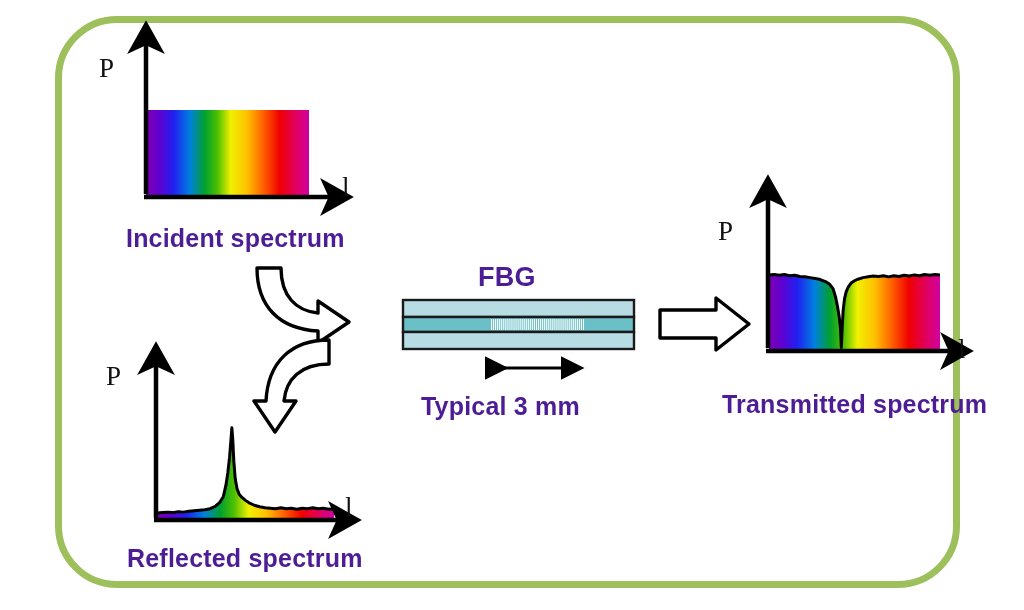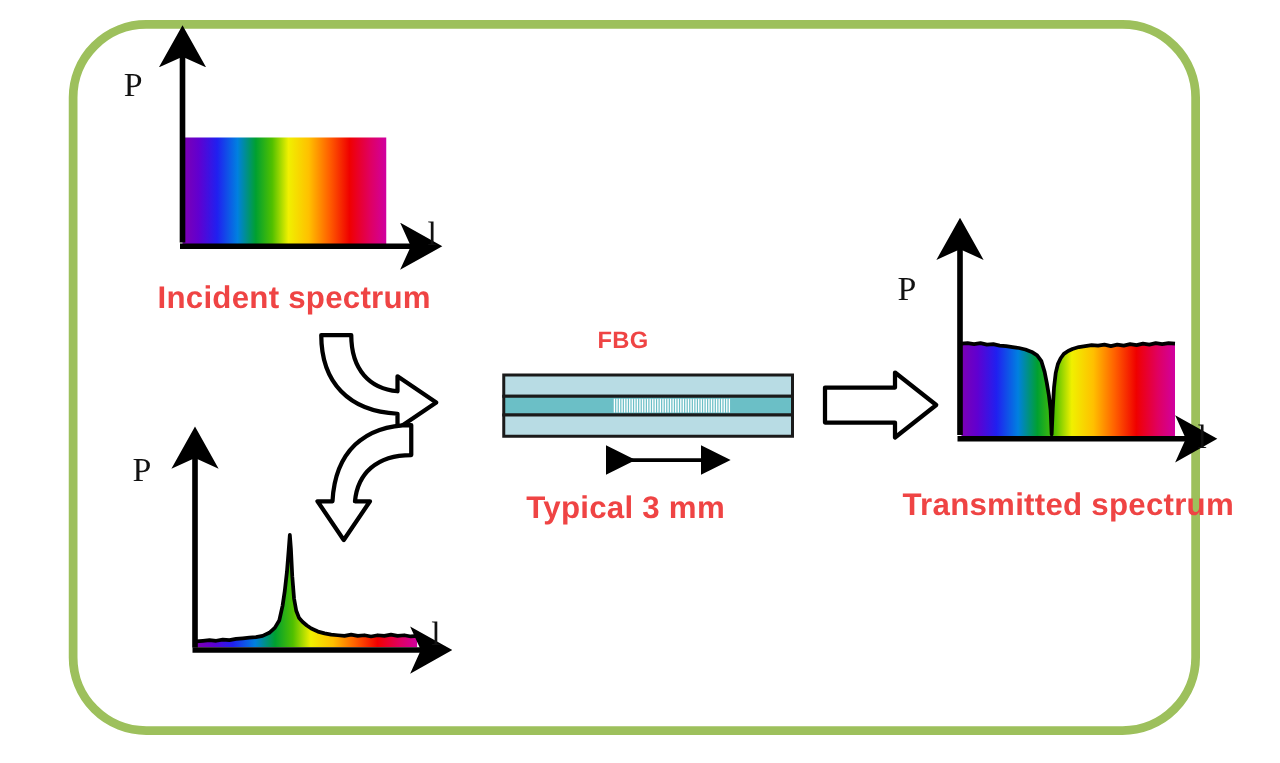--- a/index.html
+++ b/index.html
@@ -12,25 +12,25 @@
   
   .frame{
     position:absolute;left:55px;top:16px;width:905px;height:572px;
     border:7px solid #9DC05C;border-radius:62px;box-sizing:border-box;
     background:#ffffff;
   }
 
   .layer{position:absolute;left:0;top:0;width:1024px;height:610px;}
 
   .lbl{
-    position:absolute;font-weight:bold;color:#ef4444;white-space:nowrap;
+    position:absolute;font-weight:bold;color:#4c1d95;white-space:nowrap;
     font-family:"Liberation Sans",sans-serif;letter-spacing:.2px;
   }
   .lbl-bold{font-size:25px;}
-  .lbl-fbg{font-size:19px;}
+  .lbl-fbg{font-size:27px;}
 
   .axlbl{
     position:absolute;color:#111;white-space:nowrap;
     font-family:"Liberation Serif",serif;font-size:27px;
   }
 </style>
 </head>
 <body>
 
 <div id="stage">
@@ -157,20 +157,21 @@
 
     <path d="M660,310 L716,310 L716,298 L749,324 L716,350 L716,338 L660,338 Z" fill="#fff" stroke="#000" stroke-width="3.4" stroke-linejoin="round"></path>
   </svg>
 
   <div class="axlbl" style="left:99px;top:53px;">P</div>
   <div class="axlbl" style="left:342px;top:172px;">l</div>
   <div class="lbl lbl-bold" style="left:126px;top:224px;">Incident spectrum</div>
 
   <div class="axlbl" style="left:106px;top:361px;">P</div>
   <div class="axlbl" style="left:345px;top:492px;">l</div>
+  <div class="lbl lbl-bold" style="left:127px;top:544px;">Reflected spectrum</div>
 
   <div class="axlbl" style="left:718px;top:216px;">P</div>
   <div class="axlbl" style="left:958px;top:334px;">l</div>
   <div class="lbl lbl-bold" style="left:722px;top:390px;">Transmitted spectrum</div>
 
   <div class="lbl lbl-fbg" style="left:478px;top:262px;">FBG</div>
   <div class="lbl lbl-bold" style="left:421px;top:392px;">Typical 3 mm</div>
 
 </div>
 

